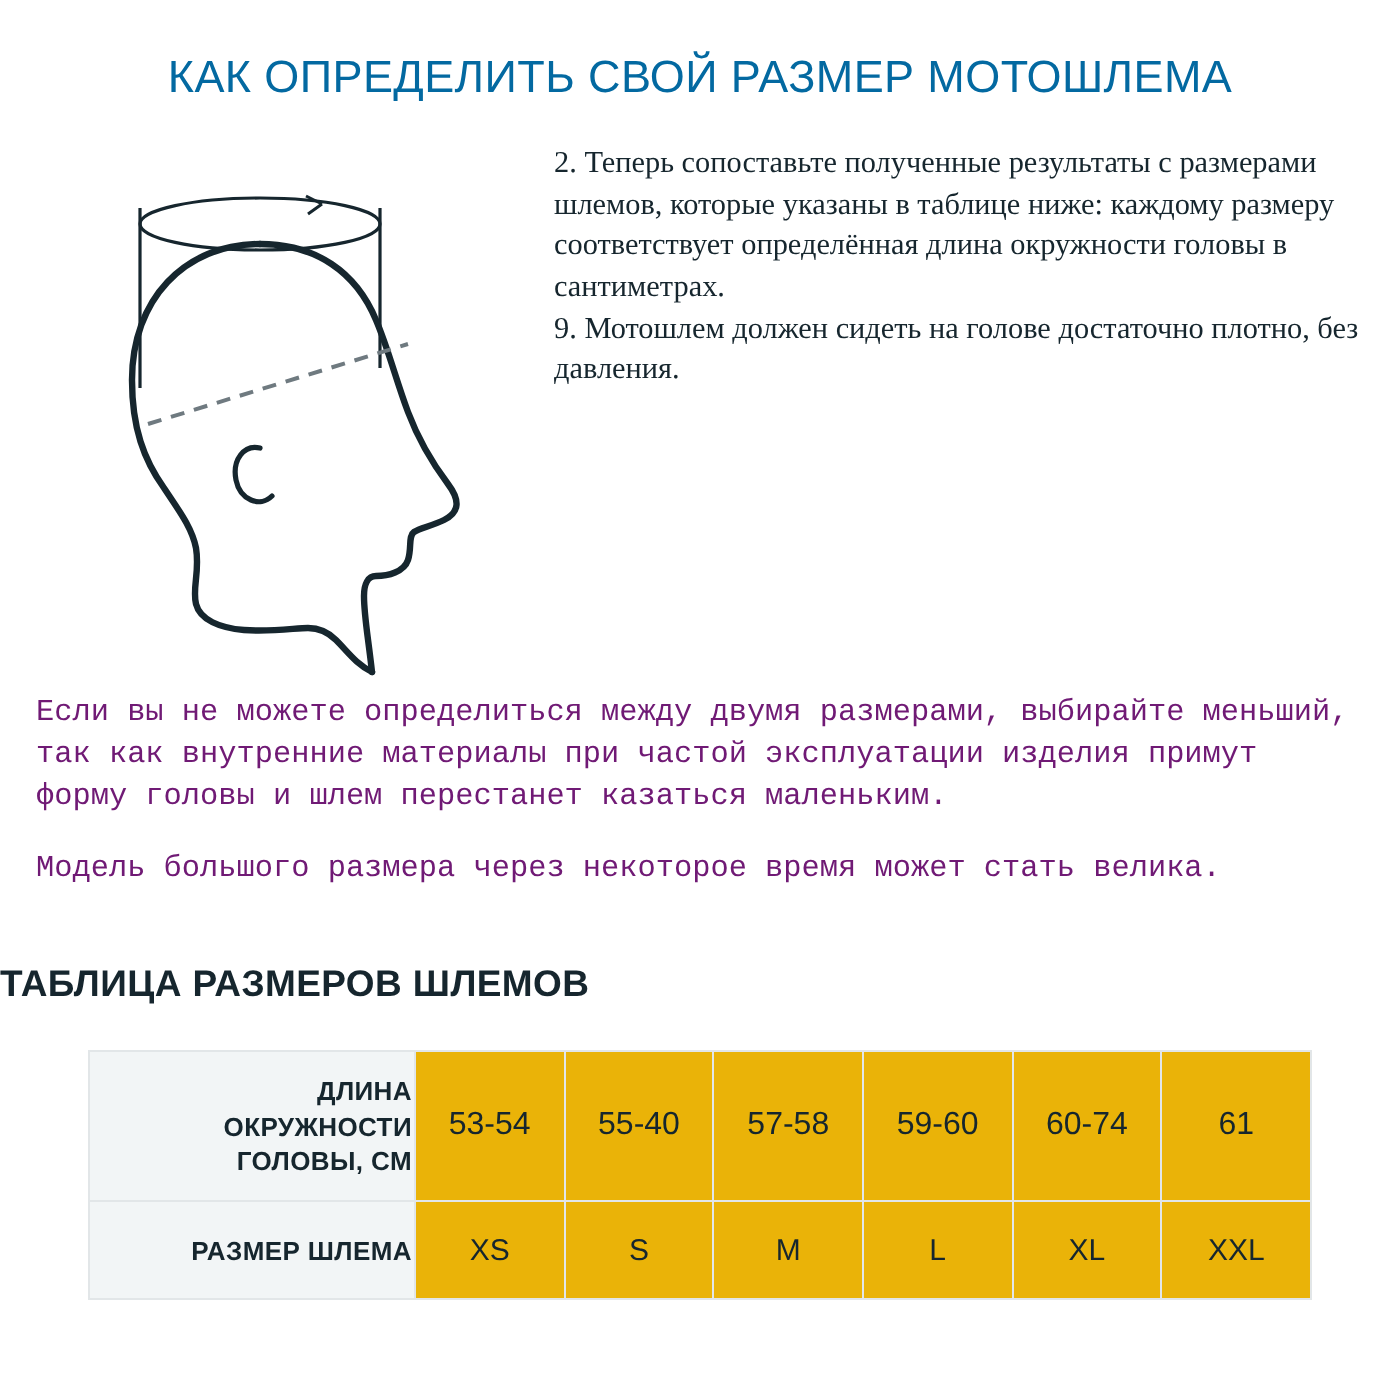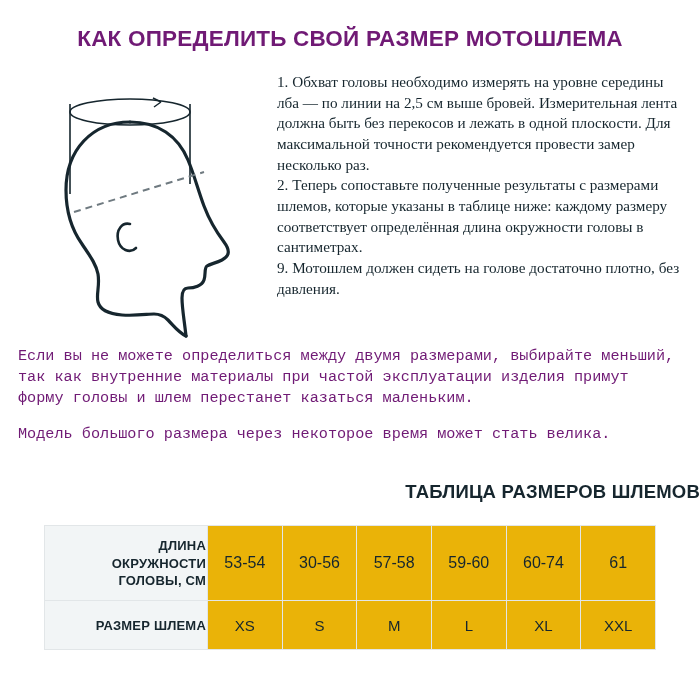--- a/index.html
+++ b/index.html
@@ -16,25 +16,25 @@
     overflow: hidden;
   }
   .page {
     width: 700px;
     height: 700px;
     position: relative;
     box-sizing: border-box;
   }
   .title {
     font-family: "Liberation Sans", sans-serif;
-    font-weight: bold;
+    font-weight: normal;
     font-size: 22.5px;
     letter-spacing: 0.2px;
     text-align: center;
-    color: #701a75;
+    color: #0369a1;
     padding-top: 26px;
   }
   .top-section {
     display: flex;
     flex-direction: row;
     align-items: flex-start;
     padding: 12px 18px 0 18px;
     box-sizing: border-box;
   }
   .figure {
@@ -68,21 +68,21 @@
   .wide-text p {
     margin: 0;
   }
   .wide-text p + p {
     margin-top: 16px;
   }
   .table-title {
     font-family: "Liberation Sans", sans-serif;
     font-weight: bold;
     font-size: 18.5px;
-    text-align: right;
+    text-align: left;
     color: #16262e;
     margin-top: 36px;
     letter-spacing: 0.2px;
   }
   .table-wrap {
     margin: 22px 44px 0 44px;
   }
   table.sizes {
     border-collapse: collapse;
     width: 612px;
@@ -157,21 +157,20 @@
                  C 166 224, 164 228, 164 234
                  C 164 244, 166 254, 168 272" fill="none" stroke="#16262e" stroke-width="3.2" stroke-linecap="round"></path>
 
         <path d="M112 160 C 104 158, 98 166, 100 176 C 102 186, 112 190, 118 184" fill="none" stroke="#16262e" stroke-width="2.6" stroke-linecap="round"></path>
 
         <line x1="56" y1="148" x2="186" y2="108" stroke="#6f7a80" stroke-width="2" stroke-dasharray="7,5"></line>
       </svg>
     </div>
 
     <div class="intro-text">
-      <p>1. Обхват головы необходимо измерять на уровне середины лба — по линии на 2,5 см выше бровей. Измерительная лента должна быть без перекосов и лежать в одной плоскости. Для максимальной точности рекомендуется провести замер несколько раз.</p>
       <p>2. Теперь сопоставьте полученные результаты с размерами шлемов, которые указаны в таблице ниже: каждому размеру соответствует определённая длина окружности головы в сантиметрах.</p>
       <p>9. Мотошлем должен сидеть на голове достаточно плотно, без давления.</p>
     </div>
   </div>
 
   <div class="wide-text">
     <p>Если вы не можете определиться между двумя размерами, выбирайте меньший, так как внутренние материалы при частой эксплуатации изделия примут форму головы и шлем перестанет казаться маленьким.</p>
     <p>Модель большого размера через некоторое время может стать велика.</p>
   </div>
 
@@ -180,21 +179,21 @@
   <div class="table-wrap">
     <table class="sizes">
       <tbody>
         <tr class="row-circ">
           <td class="head-cell">
             <span>ДЛИНА</span>
             <span>ОКРУЖНОСТИ</span>
             <span>ГОЛОВЫ, СМ</span>
           </td>
           <td class="val-cell">53-54</td>
-          <td class="val-cell">30-56</td>
+          <td class="val-cell">55-40</td>
           <td class="val-cell">57-58</td>
           <td class="val-cell">59-60</td>
           <td class="val-cell">60-74</td>
           <td class="val-cell">61</td>
         </tr>
         <tr class="row-size">
           <td class="head-cell">
             <span>РАЗМЕР ШЛЕМА</span>
           </td>
           <td class="val-cell">XS</td>

